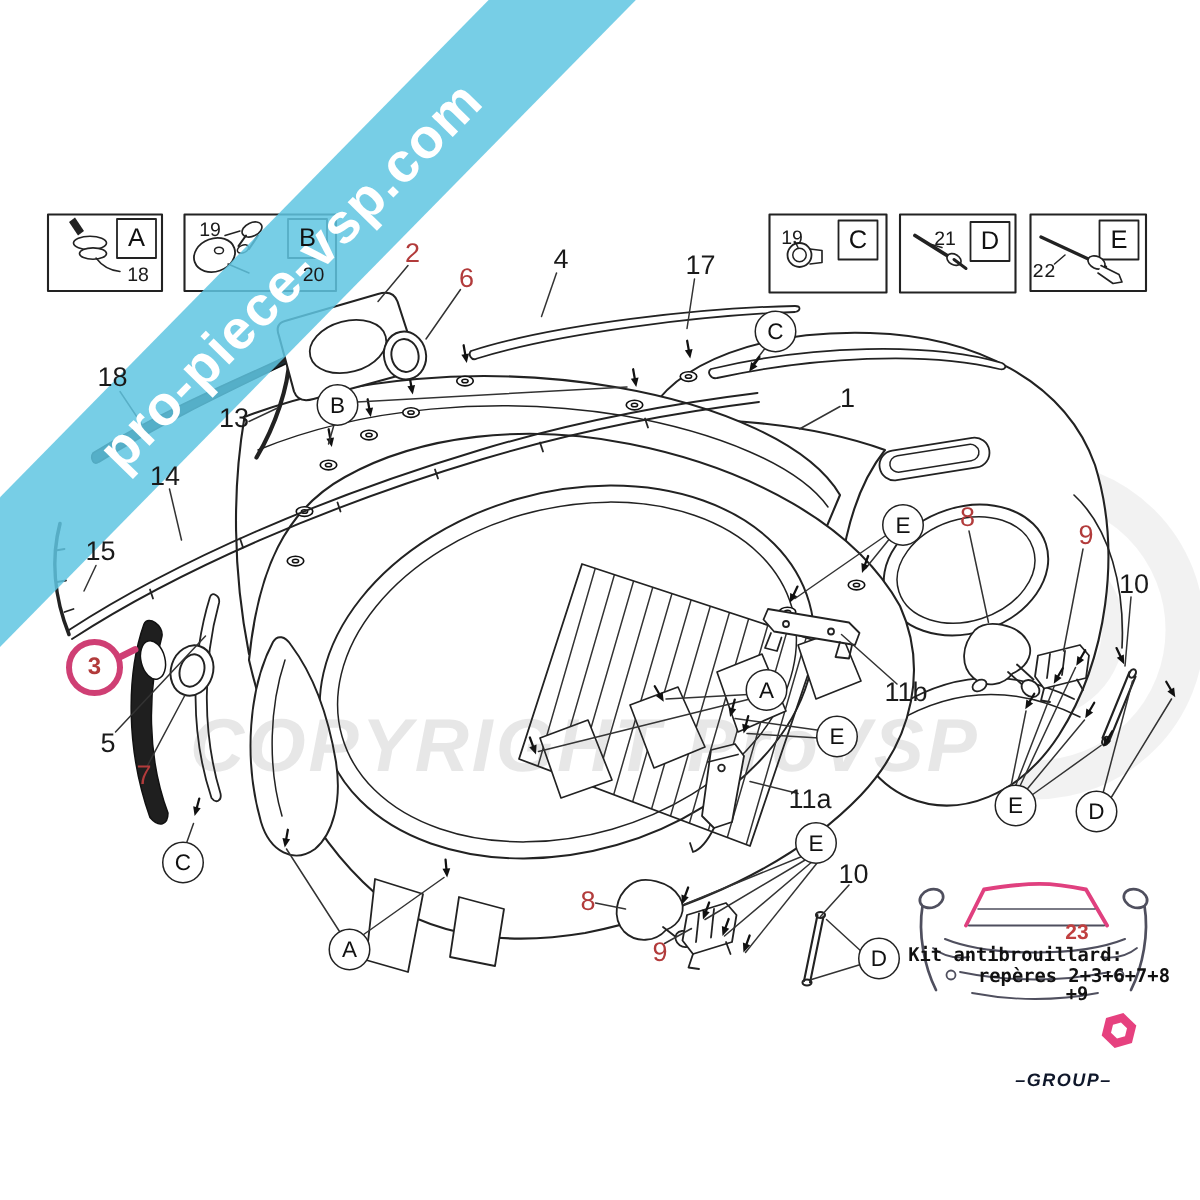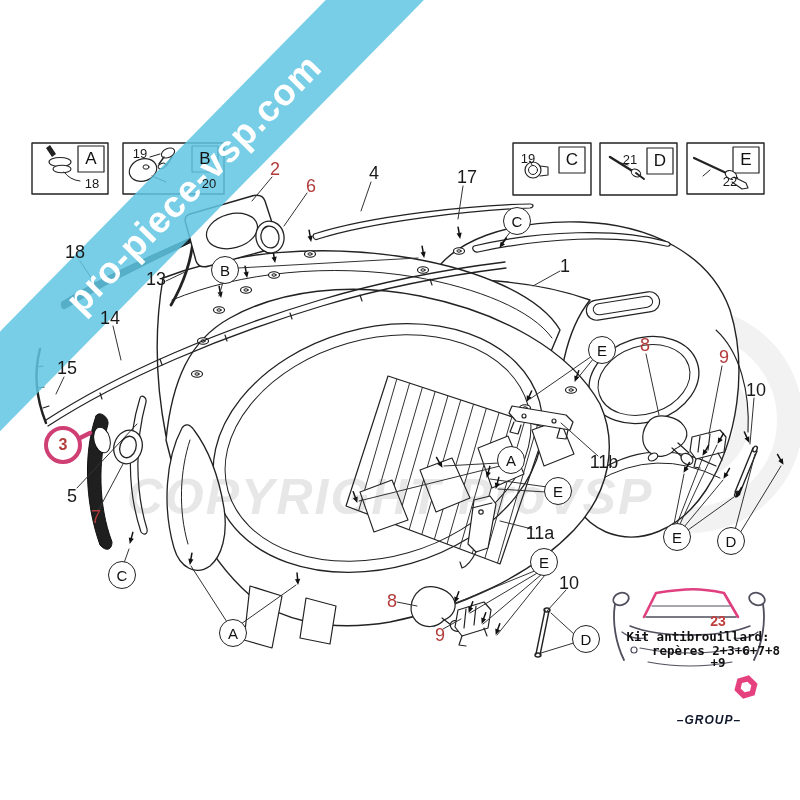--- a/index.html
+++ b/index.html
@@ -395,21 +395,21 @@
   <span class="boxletter" style="left:205px;top:159px;">B</span>
   <span class="boxletter" style="left:572px;top:160px;">C</span>
   <span class="boxletter" style="left:660px;top:161px;">D</span>
   <span class="boxletter" style="left:746px;top:160px;">E</span>
 
   <span class="lbl sm" style="left:92px;top:183px;">18</span>
   <span class="lbl sm" style="left:140px;top:153px;">19</span>
   <span class="lbl sm" style="left:177px;top:183px;margin-left:32px;">20</span>
   <span class="lbl sm" style="left:528px;top:158px;">19</span>
   <span class="lbl sm" style="left:630px;top:159px;">21</span>
-  <span class="lbl sm" style="left:730px;top:181px;">22</span>
+  <span class="lbl sm" style="left:696px;top:181px;font-family:Liberation Mono, monospace;">22</span>
 
   <span class="lbl" style="left:75px;top:252px;">18</span>
   <span class="lbl" style="left:156px;top:279px;">13</span>
   <span class="lbl" style="left:110px;top:318px;">14</span>
   <span class="lbl" style="left:67px;top:368px;">15</span>
   <span class="lbl" style="left:72px;top:496px;">5</span>
   <span class="lbl" style="left:374px;top:173px;">4</span>
   <span class="lbl" style="left:467px;top:177px;">17</span>
   <span class="lbl" style="left:565px;top:266px;">1</span>
   <span class="lbl" style="left:756px;top:390px;">10</span>
@@ -433,18 +433,18 @@
   <div class="circ" style="left:122px;top:575px;">C</div>
   <div class="circ" style="left:511px;top:460px;">A</div>
   <div class="circ" style="left:233px;top:633px;">A</div>
   <div class="circ" style="left:602px;top:350px;">E</div>
   <div class="circ" style="left:558px;top:491px;">E</div>
   <div class="circ" style="left:544px;top:562px;">E</div>
   <div class="circ" style="left:677px;top:537px;">E</div>
   <div class="circ" style="left:731px;top:541px;">D</div>
   <div class="circ" style="left:586px;top:639px;">D</div>
 
-  <span class="kit" style="left:677px;top:636px;margin-left:21px;">Kit antibrouillard:</span>
+  <span class="kit" style="left:677px;top:636px;">Kit antibrouillard:</span>
   <span class="kit" style="left:716px;top:650px;">repères 2+3+6+7+8</span>
   <span class="kit" style="left:718px;top:662px;">+9</span>
   <span class="grp" style="left:709px;top:678px;">–GROUP–</span>
 
 </div>
 
 </body></html>

